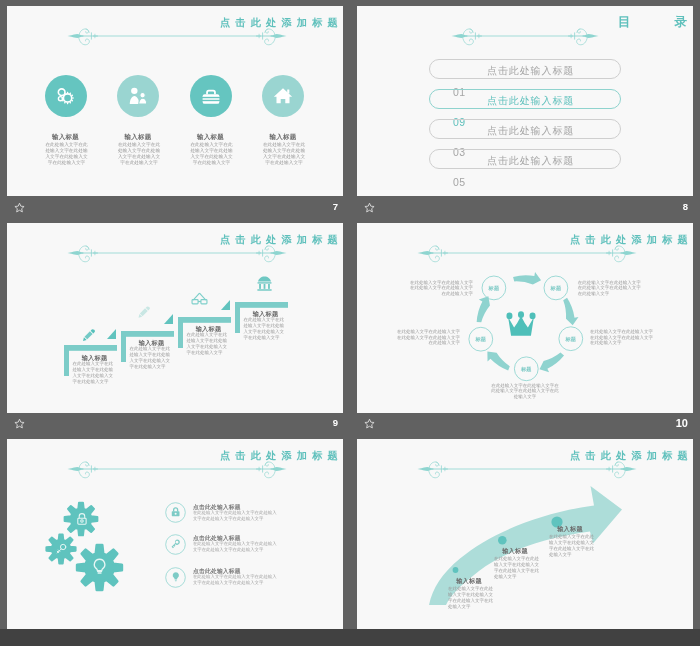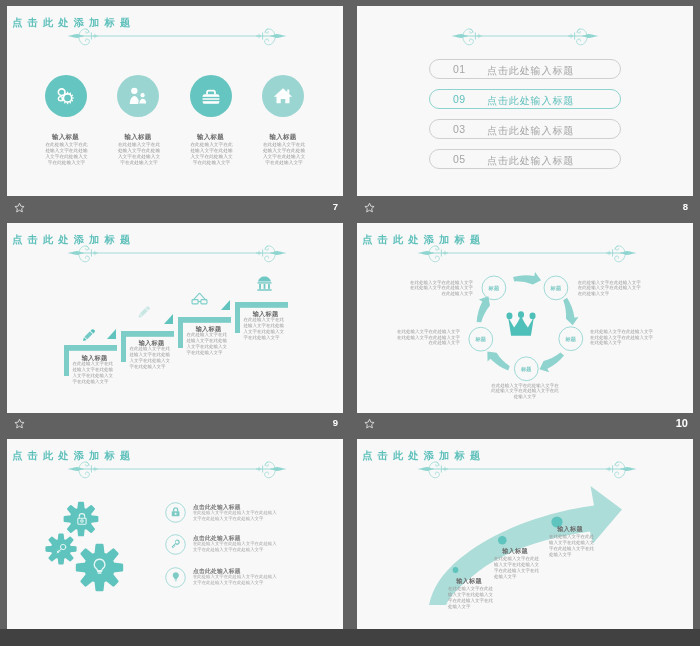--- a/index.html
+++ b/index.html
@@ -2,31 +2,31 @@
 <html><head>
 <meta charset="utf-8">
 <style>
   html,body{margin:0;padding:0;}
   body{width:700px;height:646px;background:#616161;
        font-family:"Liberation Sans",sans-serif;overflow:hidden;position:relative;}
   .slide{position:absolute;background:#F8F8F8;overflow:hidden;box-sizing:border-box;}
   .footnum{position:absolute;font-size:10px;font-weight:bold;color:#ffffff;text-align:right;}
   .starico{position:absolute;}
   .bottomband{position:absolute;left:0;right:0;bottom:0;height:17px;background:#414141;}
-  .stitle{position:absolute;left:0;width:100%;text-align:left;color:#5FC0BC;
+  .stitle{position:absolute;left:0;width:100%;text-align:right;color:#5FC0BC;
           font-weight:bold;white-space:nowrap;text-indent:0;}
   .orn{position:absolute;}
   .circ{position:absolute;border-radius:50%;}
   .bulh{position:absolute;font-size:5.8px;font-weight:bold;color:#7a7a7a;white-space:nowrap;letter-spacing:0.2px;}
   .bulb{position:absolute;font-size:4.42px;color:#a3a3a3;line-height:6.0px;}
   .nodelbl{position:absolute;font-size:5.2px;color:#7ECAC6;font-weight:bold;
            transform:translate(-50%,-50%);white-space:nowrap;letter-spacing:0.2px;}
   .tocrow{position:absolute;border:1px solid #cfcfcf;border-radius:10px;box-sizing:border-box;}
   .tocrow-on{border-color:#8FD3CE;}
-  .tocnum{position:absolute;font-weight:normal;color:#a5a5a5;white-space:nowrap;}
+  .tocnum{position:absolute;font-weight:normal;color:#a5a5a5;white-space:nowrap;margin-top:23px;}
   .toctxt{position:absolute;color:#a5a5a5;white-space:nowrap;}
   .cap-h{position:absolute;text-align:center;color:#6b6b6b;font-weight:bold;}
   .cap-b{position:absolute;text-align:center;color:#999;}
   .abs{position:absolute;}
 </style>
 </head>
 <body>
 
 <svg width="0" height="0" style="position:absolute" aria-hidden="true">
     <defs>
@@ -211,20 +211,21 @@
   <div class="cap-h" style="left:246px;top:126.5px;width:60px;font-size:6.5px;letter-spacing:0.2px">输入标题</div>
   <div class="cap-b" style="left:254px;top:135.5px;width:46px;font-size:4.7px;line-height:6px">在此处输入文字在此处输入文字在此处输入文字在此处输入文字在此处输入文字</div>
 </div>
 <div class="footnum" style="left:306px;top:201px;width:32px;font-size:9.5px">7</div>
 <svg class="starico" style="left:14px;top:202px" width="11" height="11" viewBox="0 0 24 24">
     <use href="#icStar"></use>
   </svg>
 
 <div class="slide" id="s8" style="left:357px;top:6px;width:336px;height:190px">
 
+  <div class="stitle" style="top:8px;font-size:12.5px;letter-spacing:6px;padding-left:6px;box-sizing:border-box">目&nbsp;&nbsp;&nbsp;&nbsp;录</div>
   <svg class="orn" style="left:93px;top:17.5px" width="150" height="24" viewBox="0 0 150 24">
     <use href="#ornB"></use>
   </svg>
 
   <div class="tocrow" style="left:72px;top:52.8px;width:192px;height:20px"></div>
   <div class="tocnum" style="left:96px;top:57.3px;font-size:10.5px;letter-spacing:0.5px">01</div>
   <div class="toctxt" style="left:130px;top:57.8px;font-size:10px;letter-spacing:0.9px">点击此处输入标题</div>
 
   <div class="tocrow tocrow-on" style="left:72px;top:82.8px;width:192px;height:20px"></div>
   <div class="tocnum" style="left:96px;top:87.3px;font-size:10.5px;letter-spacing:0.5px;color:#5FC0BC">09</div>

